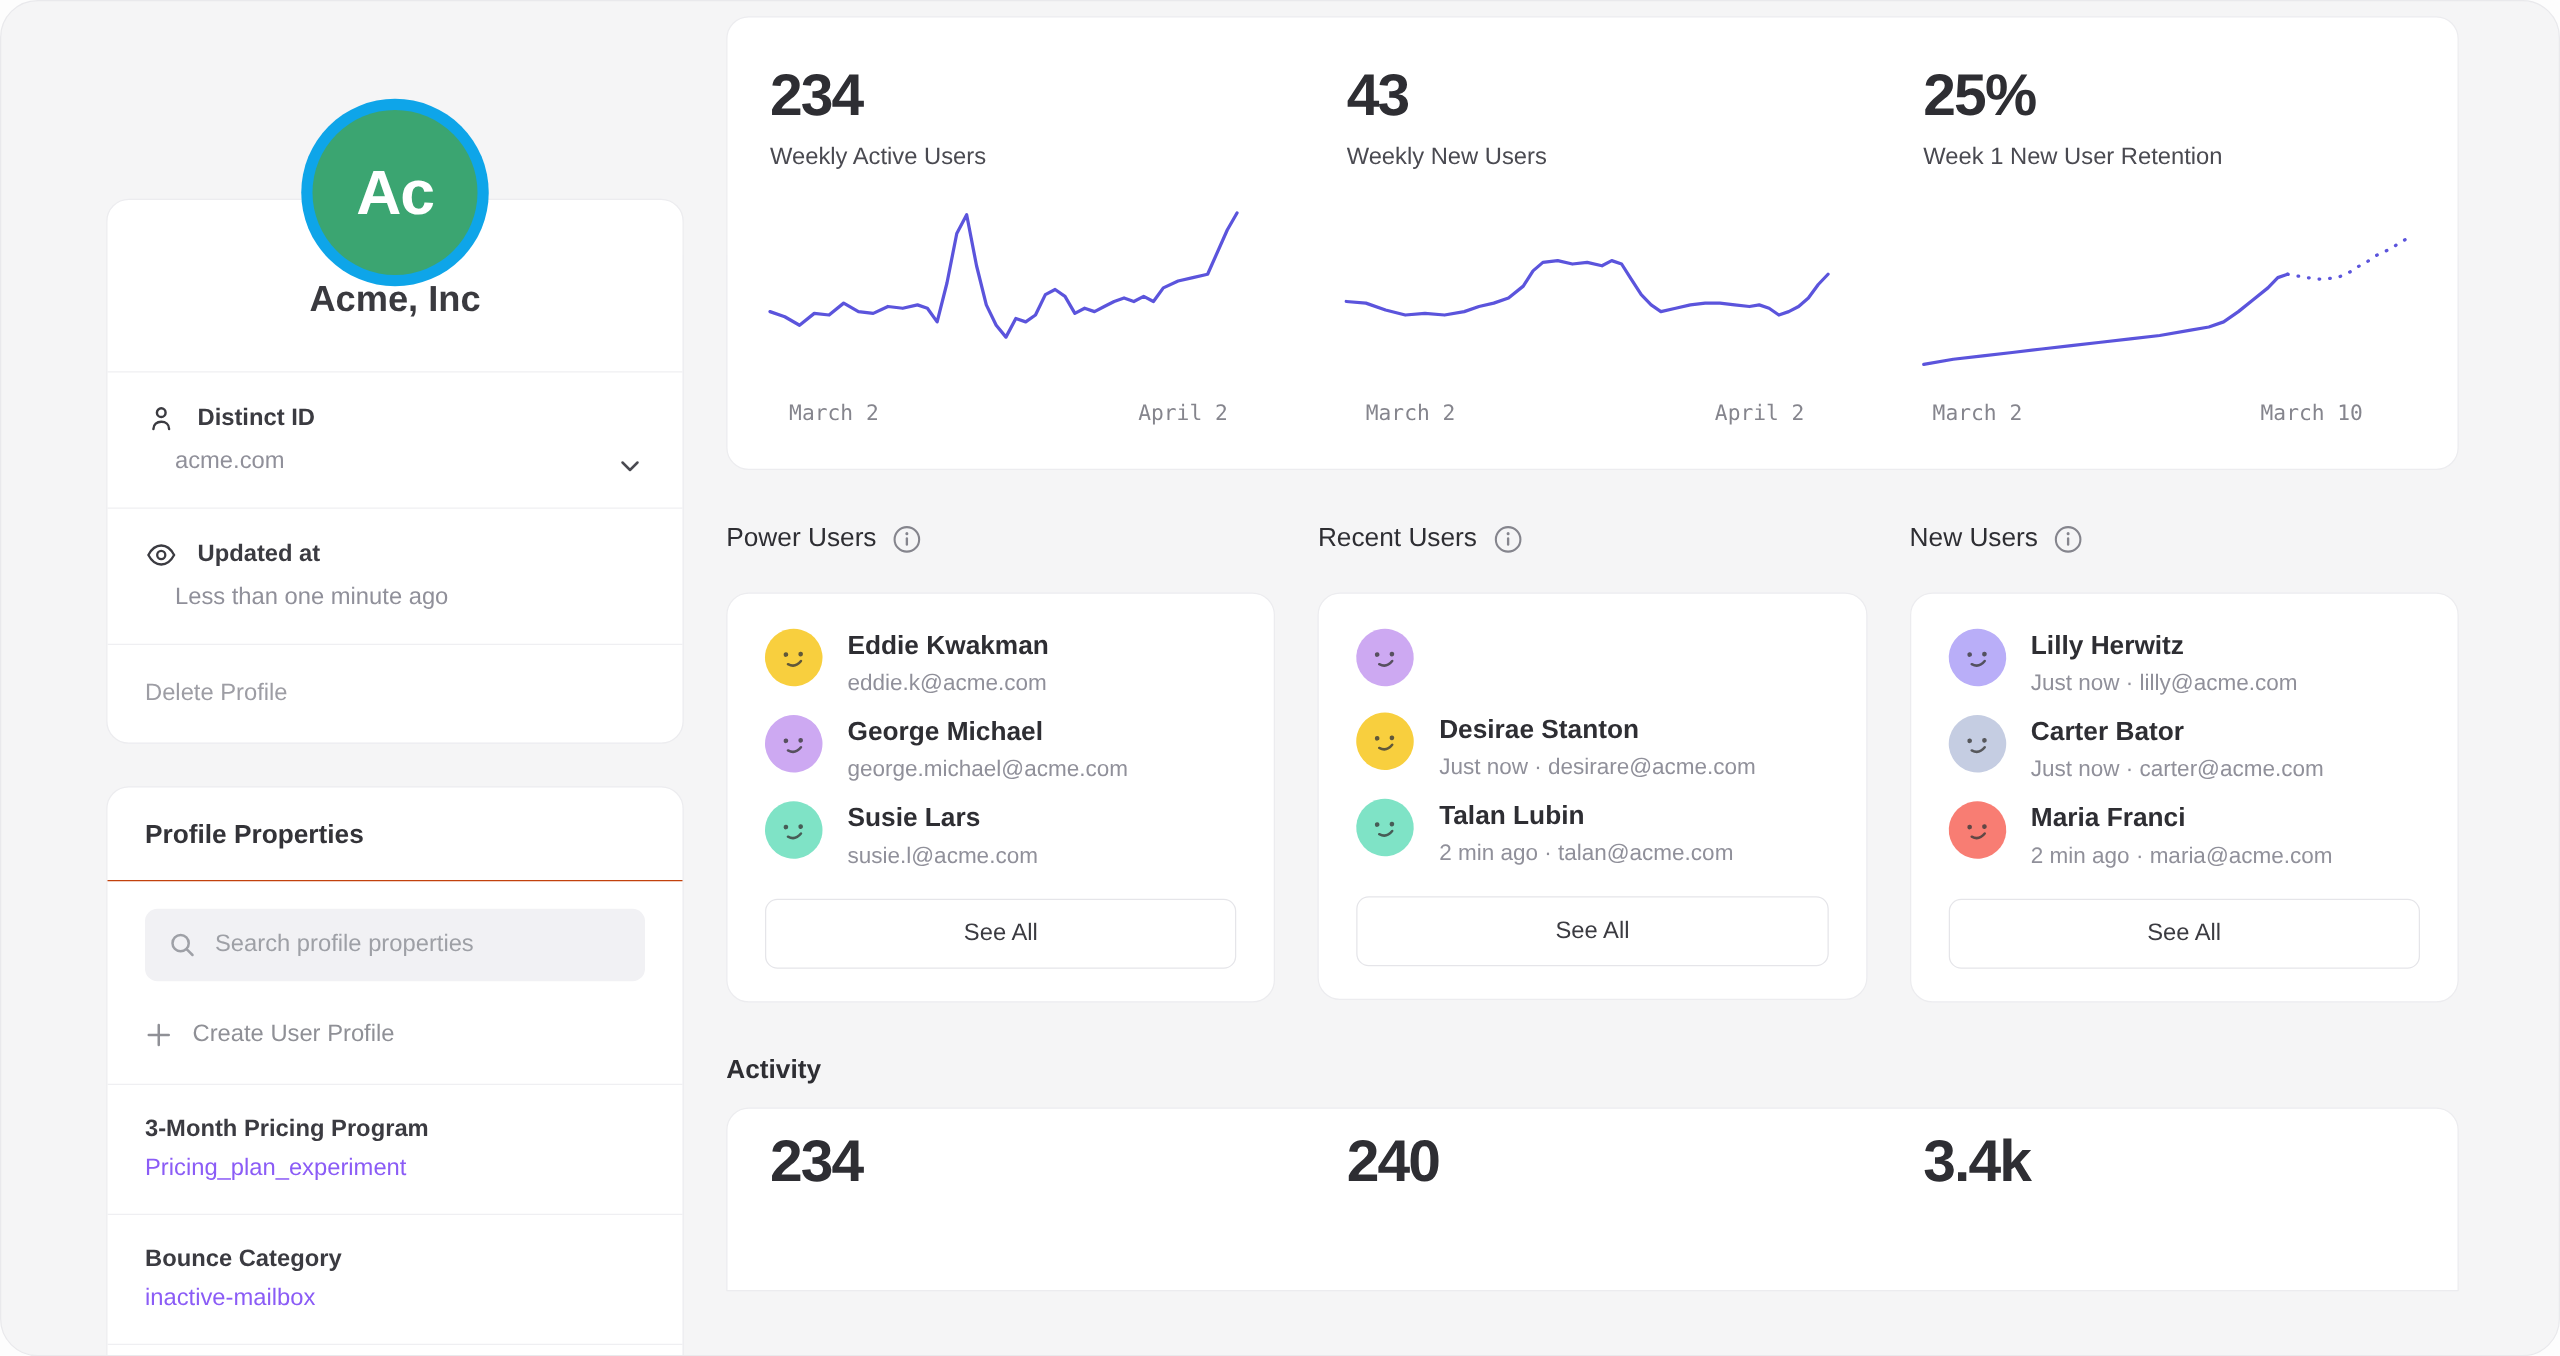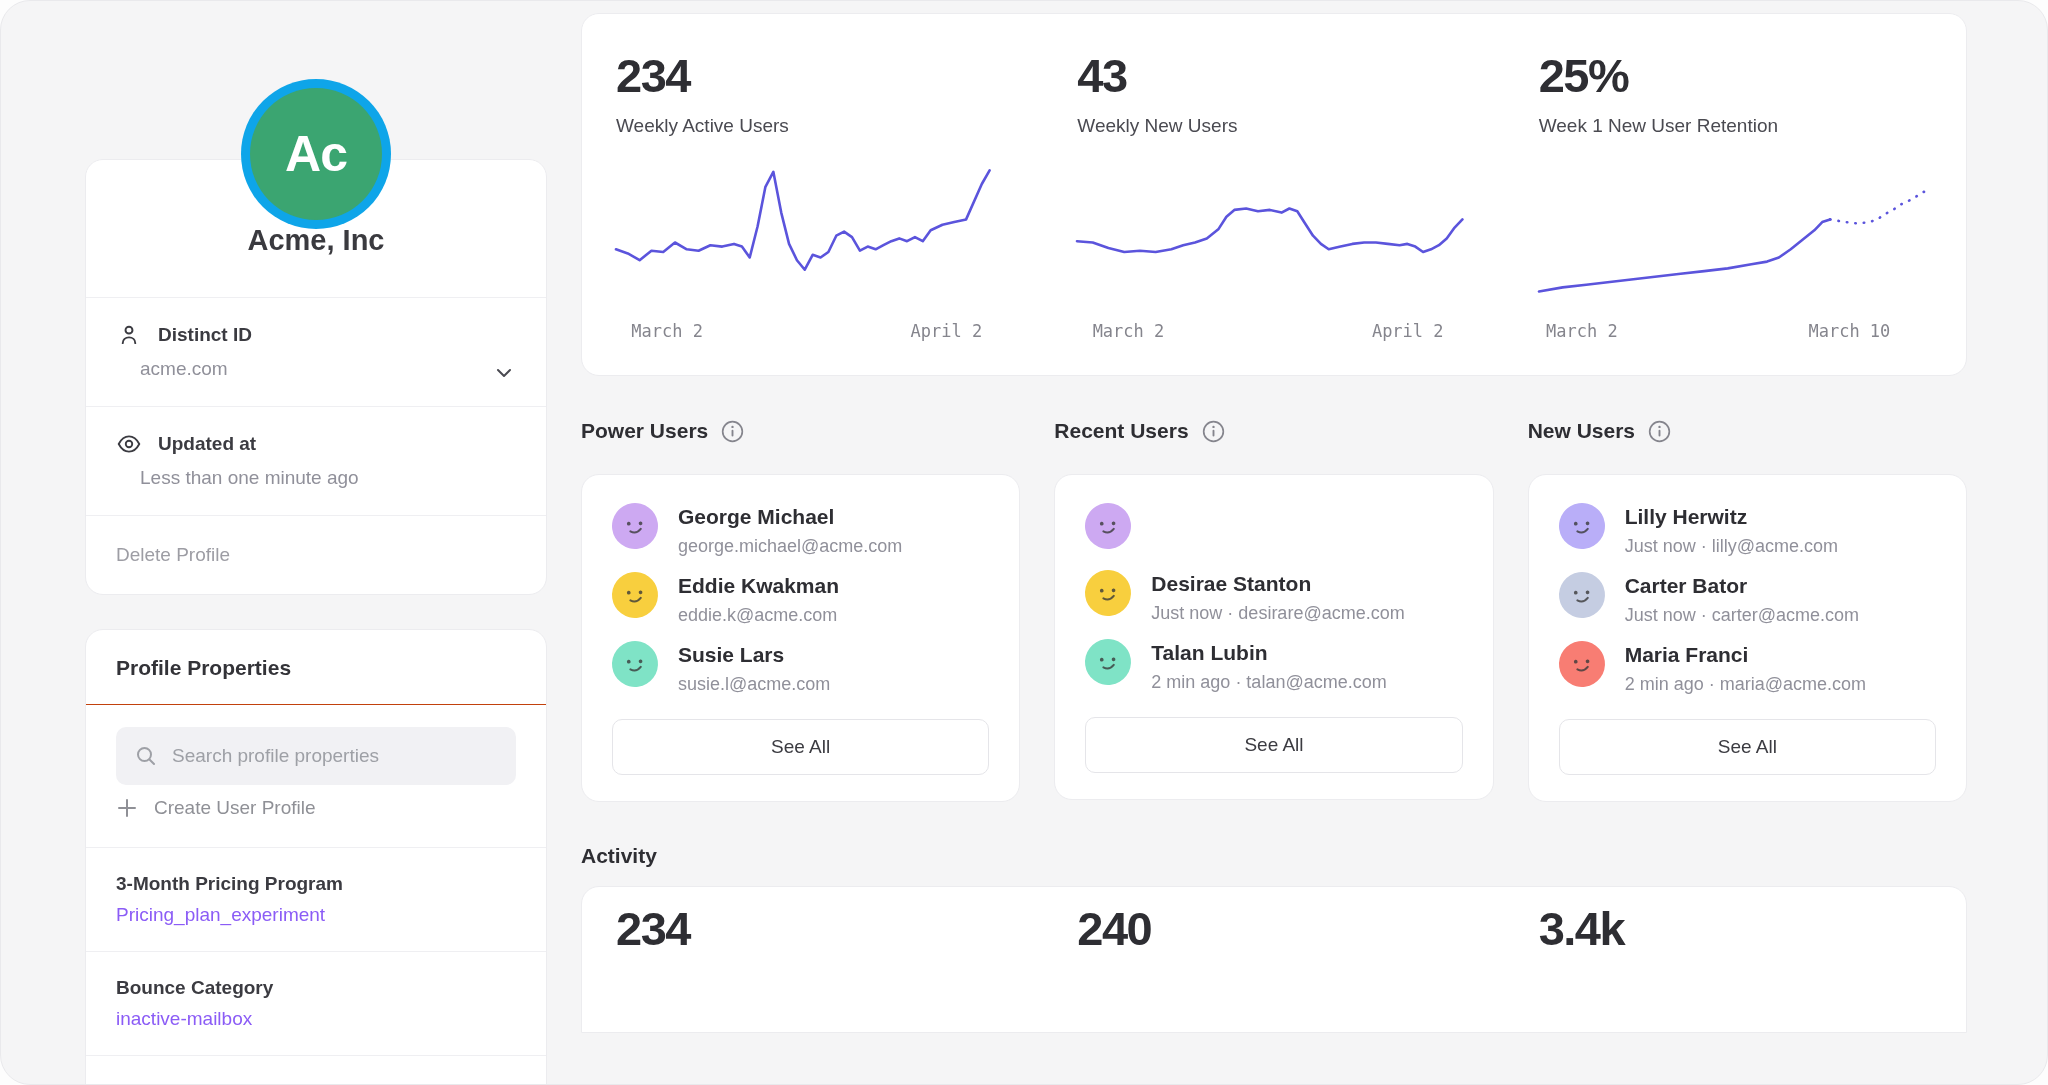--- a/index.html
+++ b/index.html
@@ -22,21 +22,21 @@
   .row-value { margin:10px 0 0 24px; font-size:19px; color:#90909a; }
   .chevron { position:absolute; right:30px; top:58%; cursor:pointer; }
   .delete-row { border-top:1px solid #efeff2; padding:28px 30px; font-size:19px; color:#9d9da4; cursor:pointer; }
 
   .props-card { margin-top:34px; }
   .pp-title { padding:26px 30px 24px; font-size:21px; font-weight:700; color:#333338; }
   .pp-body { border-top:1px solid #c2410c; padding:22px 30px 28px; }
   .search-box { height:58px; background:#f1f1f4; border-radius:10px; display:flex; align-items:center; gap:14px; padding:0 18px; }
   .search-box input { flex:1; border:none; outline:none; background:transparent; font-size:19px; color:#3b3b41; font-family:inherit; }
   .search-box input::placeholder { color:#9ea0a6; }
-  .create-row { margin-top:12px; display:flex; align-items:center; gap:16px; color:#8f9096; font-size:19px; cursor:pointer; }
+  .create-row { margin-top:32px; display:flex; align-items:center; gap:16px; color:#8f9096; font-size:19px; cursor:pointer; }
   .prop-row { border-top:1px solid #efeff2; padding:25px 30px; cursor:pointer; }
   .prop-name { font-size:19px; font-weight:700; color:#3b3b41; }
   .prop-value { margin-top:9px; font-size:19px; color:#8b5cf6; }
 
   
   .main { position:absolute; left:580px; top:0; width:1386px; }
   .tabs { margin-top:100px; display:flex; justify-content:center; gap:96px; }
   .tab { font-size:22px; font-weight:600; color:#97979d; position:relative; padding-bottom:18px; cursor:pointer; }
   .tab.active { color:#5248d8; }
   .tab.active::after { content:""; position:absolute; left:50%; transform:translateX(-50%); bottom:0;
@@ -46,21 +46,21 @@
   .stat { padding:0 34px; }
   .stat-value { font-size:47px; font-weight:700; color:#2e2e33; letter-spacing:-1.5px; line-height:1; }
   .stat-label { margin-top:16px; font-size:19px; color:#4a4a51; }
   .chart-wrap { margin-top:28px; height:136px; }
   svg.spark { width:100%; height:136px; display:block; overflow:visible; }
   .ticks { position:relative; height:28px; margin-top:18px; }
   .tick { position:absolute; top:2px; transform:translateX(-50%); font-family:"DejaVu Sans Mono", monospace;
           font-size:17px; color:#85858d; white-space:nowrap; }
 
   .sections-row { margin-top:40px; display:grid; grid-template-columns:1fr 1fr 1fr; gap:34px; }
-  .section-header { display:flex; align-items:center; gap:13px; font-size:21px; font-weight:700; color:#2e2e33; height:30px; }
+  .section-header { display:flex; align-items:center; gap:13px; font-size:21px; font-weight:400; color:#2e2e33; height:30px; }
   .info-btn { display:flex; cursor:pointer; }
   .users-card { margin-top:28px; padding:28px 30px 26px; }
   .user-row { display:flex; align-items:flex-start; gap:20px; margin-bottom:15px; min-height:52px; cursor:pointer; }
   .user-avatar { width:46px; height:46px; border-radius:50%; flex:none; display:flex; align-items:center; justify-content:center; transform:rotate(-8deg); }
   .user-avatar svg { width:32px; height:32px; }
   .user-name { font-size:21px; font-weight:700; color:#2e2e33; padding-top:2px; }
   .user-sub { margin-top:7px; font-size:18px; color:#90909a; }
   .see-all { display:block; width:100%; height:56px; margin-top:24px; background:#fff; border:1px solid #e5e5e9;
              border-radius:10px; font-size:19px; color:#3b3b41; font-family:inherit; cursor:pointer; }
 
@@ -205,43 +205,43 @@
         <svg width="23" height="23" viewBox="0 0 22 22" fill="none">
                 <circle cx="11" cy="11" r="9.4" stroke="#85858d" stroke-width="1.6"></circle>
                 <rect x="10.1" y="9.4" width="1.8" height="6.4" rx="0.9" fill="#85858d"></rect>
                 <circle cx="11" cy="6.6" r="1.15" fill="#85858d"></circle>
               </svg>
       </span>
     </div>
     <div class="card users-card">
       <div class="user-list">
               <div class="user-row">
+    <span class="user-avatar" style="background: rgb(248, 207, 62);">
+      <svg viewBox="0 0 24 24" fill="none">
+        <circle cx="7.6" cy="9.6" r="1.4" fill="#3a3a3a" opacity="0.8"></circle>
+        <circle cx="16.4" cy="10.6" r="1.4" fill="#3a3a3a" opacity="0.8"></circle>
+        <path d="M8 15.5 q4 3 8 -0.8" stroke="#3a3a3a" stroke-width="1.5" fill="none" stroke-linecap="round" opacity="0.8"></path>
+      </svg>
+    </span>
+    <div>
+      <div class="user-name">Eddie Kwakman</div>
+      <div class="user-sub">eddie.k@acme.com</div>
+    </div>
+  </div>
+              <div class="user-row">
     <span class="user-avatar" style="background: rgb(205, 169, 242);">
       <svg viewBox="0 0 24 24" fill="none">
         <circle cx="7.6" cy="9.6" r="1.4" fill="#3a3a3a" opacity="0.8"></circle>
         <circle cx="16.4" cy="10.6" r="1.4" fill="#3a3a3a" opacity="0.8"></circle>
         <path d="M8 15.5 q4 3 8 -0.8" stroke="#3a3a3a" stroke-width="1.5" fill="none" stroke-linecap="round" opacity="0.8"></path>
       </svg>
     </span>
     <div>
       <div class="user-name">George Michael</div>
       <div class="user-sub">george.michael@acme.com</div>
-    </div>
-  </div>
-              <div class="user-row">
-    <span class="user-avatar" style="background: rgb(248, 207, 62);">
-      <svg viewBox="0 0 24 24" fill="none">
-        <circle cx="7.6" cy="9.6" r="1.4" fill="#3a3a3a" opacity="0.8"></circle>
-        <circle cx="16.4" cy="10.6" r="1.4" fill="#3a3a3a" opacity="0.8"></circle>
-        <path d="M8 15.5 q4 3 8 -0.8" stroke="#3a3a3a" stroke-width="1.5" fill="none" stroke-linecap="round" opacity="0.8"></path>
-      </svg>
-    </span>
-    <div>
-      <div class="user-name">Eddie Kwakman</div>
-      <div class="user-sub">eddie.k@acme.com</div>
     </div>
   </div>
               <div class="user-row">
     <span class="user-avatar" style="background: rgb(127, 227, 198);">
       <svg viewBox="0 0 24 24" fill="none">
         <circle cx="7.6" cy="9.6" r="1.4" fill="#3a3a3a" opacity="0.8"></circle>
         <circle cx="16.4" cy="10.6" r="1.4" fill="#3a3a3a" opacity="0.8"></circle>
         <path d="M8 15.5 q4 3 8 -0.8" stroke="#3a3a3a" stroke-width="1.5" fill="none" stroke-linecap="round" opacity="0.8"></path>
       </svg>
     </span>

